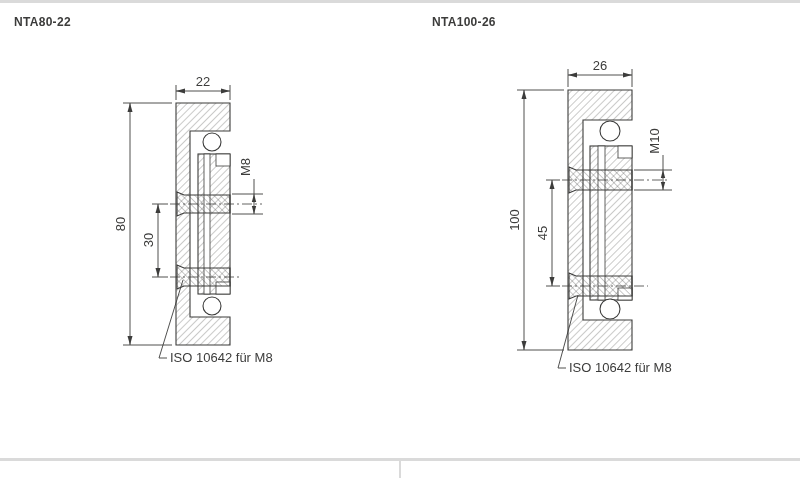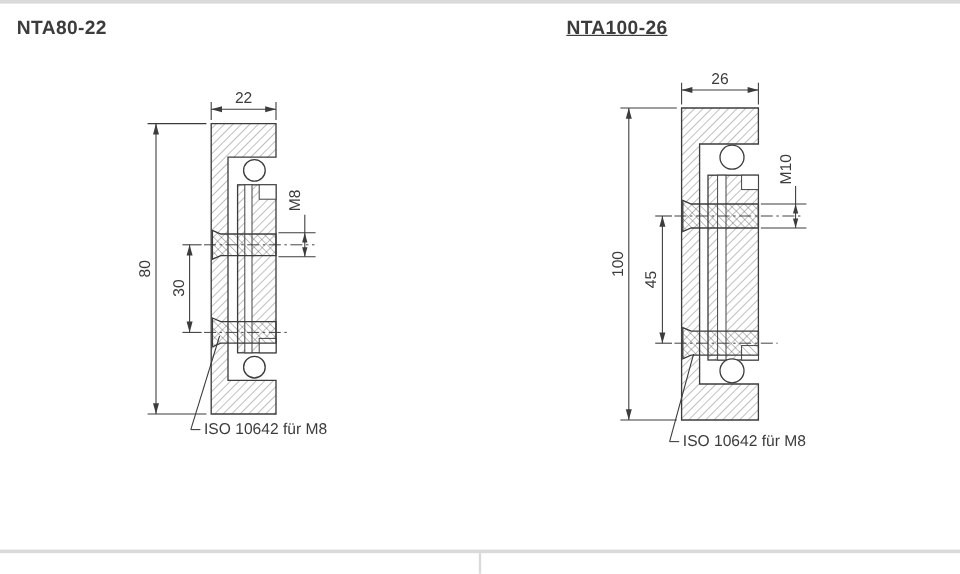--- a/index.html
+++ b/index.html
@@ -10,25 +10,25 @@
     background: #ffffff;
     font-family: "Liberation Sans", sans-serif;
     color: #3c3c3b;
     overflow: hidden;
   }
   .rule-top    { position: absolute; left: 0; top: 0;    width: 800px; height: 3px; background: #dadada; }
   .rule-bottom { position: absolute; left: 0; top: 458px; width: 800px; height: 3px; background: #dadada; }
   .divider-stub{ position: absolute; left: 399px; top: 461px; width: 2px; height: 17px; background: #dadada; }
   .panel-title {
     position: absolute; top: 15px;
-    font-size: 16px; font-weight: bold; letter-spacing: 0.3px;
+    font-size: 12px; font-weight: bold; letter-spacing: 0.3px;
     color: #3c3c3b;
   }
   #title-left  { left: 14px; }
-  #title-right { left: 472px; text-decoration: underline; }
+  #title-right { left: 432px; }
   svg.drawing { position: absolute; top: 0; }
   #svg-left  { left: 0; }
   #svg-right { left: 400px; }
   svg text { font-family: "Liberation Sans", sans-serif; font-size: 13px; fill: #3c3c3b; }
   .outline { stroke: #3c3c3b; stroke-width: 1.1; }
   .dim     { stroke: #3c3c3b; stroke-width: 0.9; fill: none; }
   .center  { stroke: #3c3c3b; stroke-width: 0.8; stroke-dasharray: 10 3 2 3; fill: none; }
   .arrow   { fill: #3c3c3b; stroke: none; }
 </style>
 </head>

